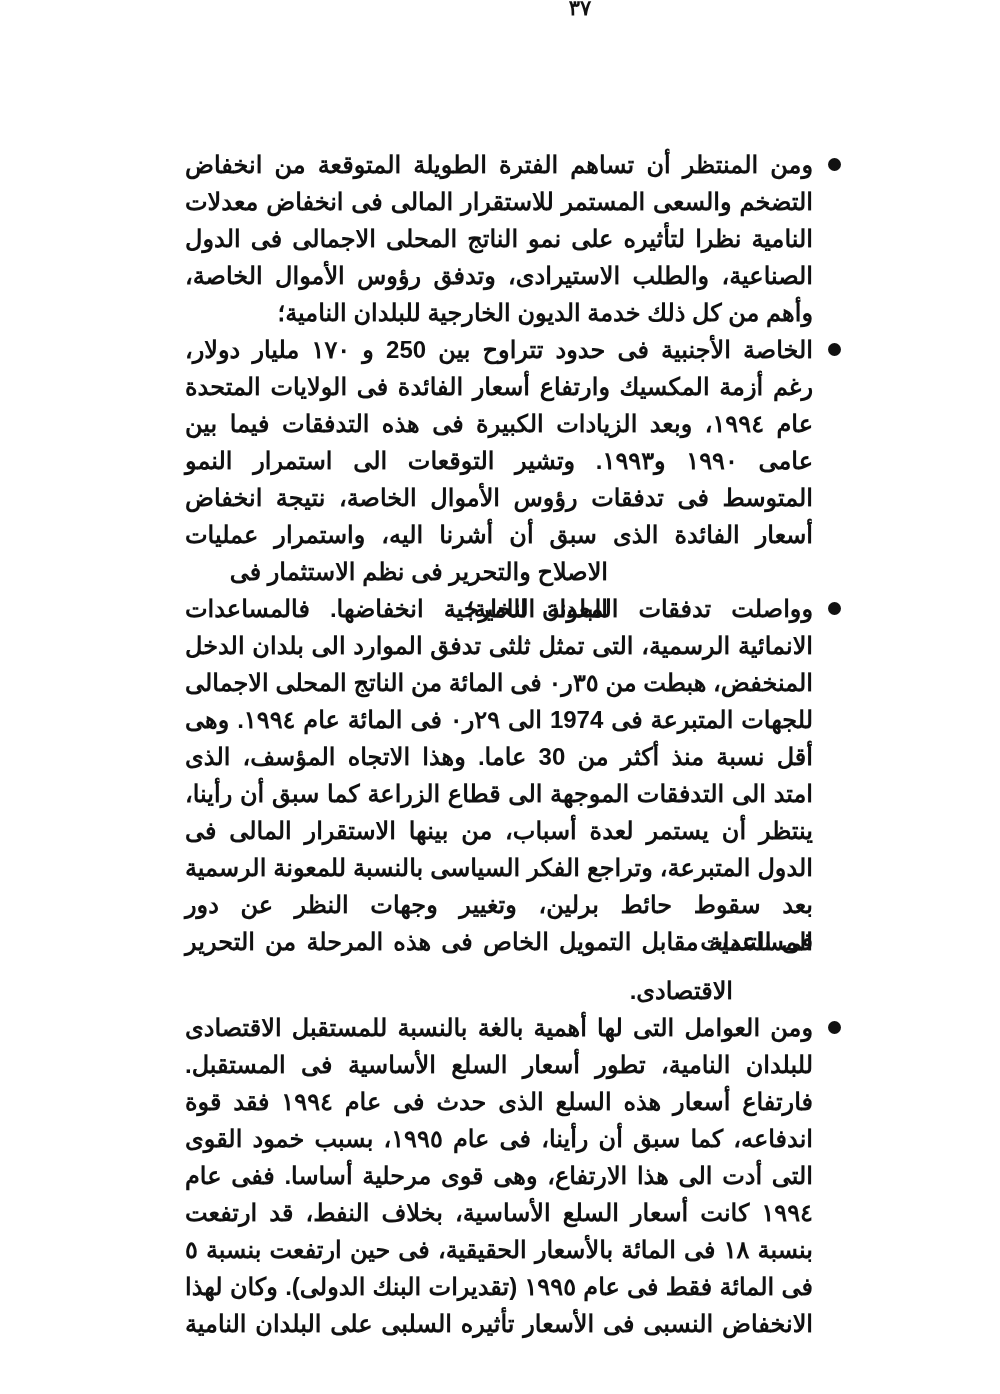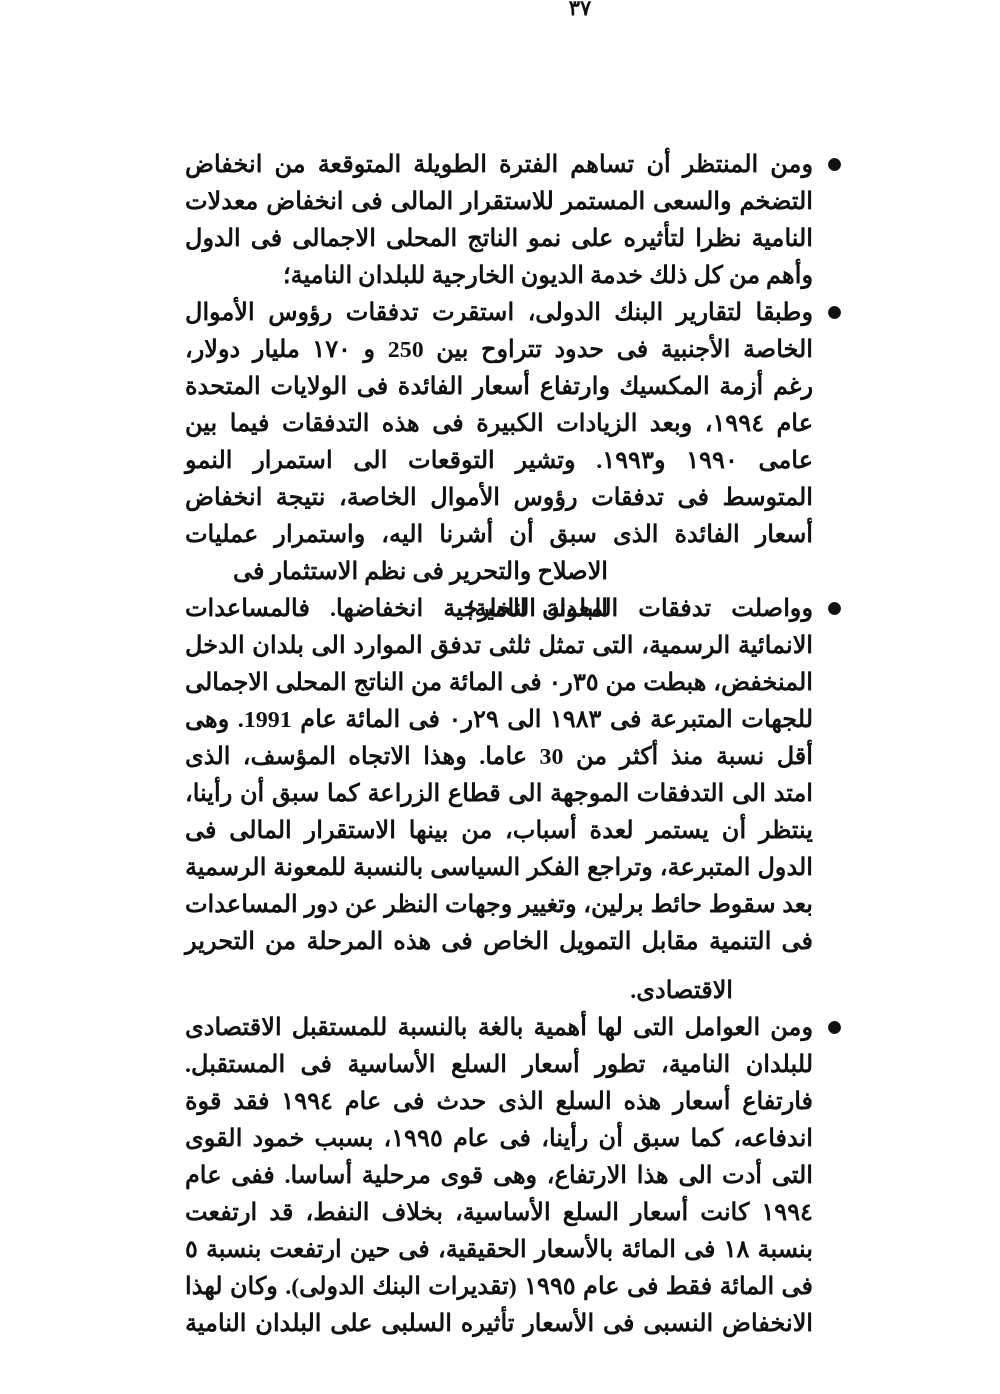--- a/index.html
+++ b/index.html
@@ -2,21 +2,21 @@
 <html lang="ar"><head>
 <meta charset="utf-8">
 <style>
   html, body { margin: 0; padding: 0; }
   .page {
     position: relative;
     width: 1000px;
     height: 1394px;
     background: #ffffff;
     overflow: hidden;
-    font-family: Liberation Serif, serif;
+    font-family: Liberation Sans, sans-serif;
     color: #111111;
   }
   .page-number {
     position: absolute;
     top: -4px;
     left: 580px;
     transform: translateX(-50%);
     font-size: 21px;
     font-weight: 700;
     direction: rtl;
@@ -55,41 +55,41 @@
 
   <div class="page-number">٣٧</div>
 
   <div class="text-block">
 
     <div class="para">
       <span class="bullet"></span>
       <div class="line j">ومن المنتظر أن تساهم الفترة الطويلة المتوقعة من انخفاض</div>
       <div class="line j">التضخم والسعى المستمر للاستقرار المالى فى انخفاض معدلات</div>
       <div class="line j">النامية نظرا لتأثيره على نمو الناتج المحلى الاجمالى فى الدول</div>
+      <div class="line j">الصناعية، والطلب الاستيرادى، وتدفق رؤوس الأموال الخاصة،</div>
       <div class="line r">وأهم من كل ذلك خدمة الديون الخارجية للبلدان النامية؛</div>
     </div>
 
     <div class="para">
       <span class="bullet"></span>
-      <div class="line j">وطبقا لتقارير البنك الدولى، استقرت تدفقات رؤوس الأموال</div>
       <div class="line j">الخاصة الأجنبية فى حدود تتراوح بين 250 و ١٧٠ مليار دولار،</div>
       <div class="line j">رغم أزمة المكسيك وارتفاع أسعار الفائدة فى الولايات المتحدة</div>
       <div class="line j">عام ١٩٩٤، وبعد الزيادات الكبيرة فى هذه التدفقات فيما بين</div>
       <div class="line j">عامى ١٩٩٠ و١٩٩٣. وتشير التوقعات الى استمرار النمو</div>
       <div class="line j">المتوسط فى تدفقات رؤوس الأموال الخاصة، نتيجة انخفاض</div>
       <div class="line j">أسعار الفائدة الذى سبق أن أشرنا اليه، واستمرار عمليات</div>
       <div class="line ind200">الاصلاح والتحرير فى نظم الاستثمار فى البلدان النامية؛</div>
     </div>
 
     <div class="para">
       <span class="bullet"></span>
       <div class="line j">وواصلت تدفقات المعونة الخارجية انخفاضها. فالمساعدات</div>
       <div class="line j">الانمائية الرسمية، التى تمثل ثلثى تدفق الموارد الى بلدان الدخل</div>
       <div class="line j">المنخفض، هبطت من ٣٥ر٠ فى المائة من الناتج المحلى الاجمالى</div>
-      <div class="line j">للجهات المتبرعة فى ١٩٨٣ الى ٢٩ر٠ فى المائة عام 1991. وهى</div>
+      <div class="line j">للجهات المتبرعة فى 1974 الى ٢٩ر٠ فى المائة عام ١٩٩٤. وهى</div>
       <div class="line j">أقل نسبة منذ أكثر من 30 عاما. وهذا الاتجاه المؤسف، الذى</div>
       <div class="line j">امتد الى التدفقات الموجهة الى قطاع الزراعة كما سبق أن رأينا،</div>
       <div class="line j">ينتظر أن يستمر لعدة أسباب، من بينها الاستقرار المالى فى</div>
       <div class="line j">الدول المتبرعة، وتراجع الفكر السياسى بالنسبة للمعونة الرسمية</div>
       <div class="line j">بعد سقوط حائط برلين، وتغيير وجهات النظر عن دور المساعدات</div>
       <div class="line j">فى التنمية مقابل التمويل الخاص فى هذه المرحلة من التحرير</div>
       <div class="line ind80">الاقتصادى.</div>
     </div>
 
     <div class="para">

